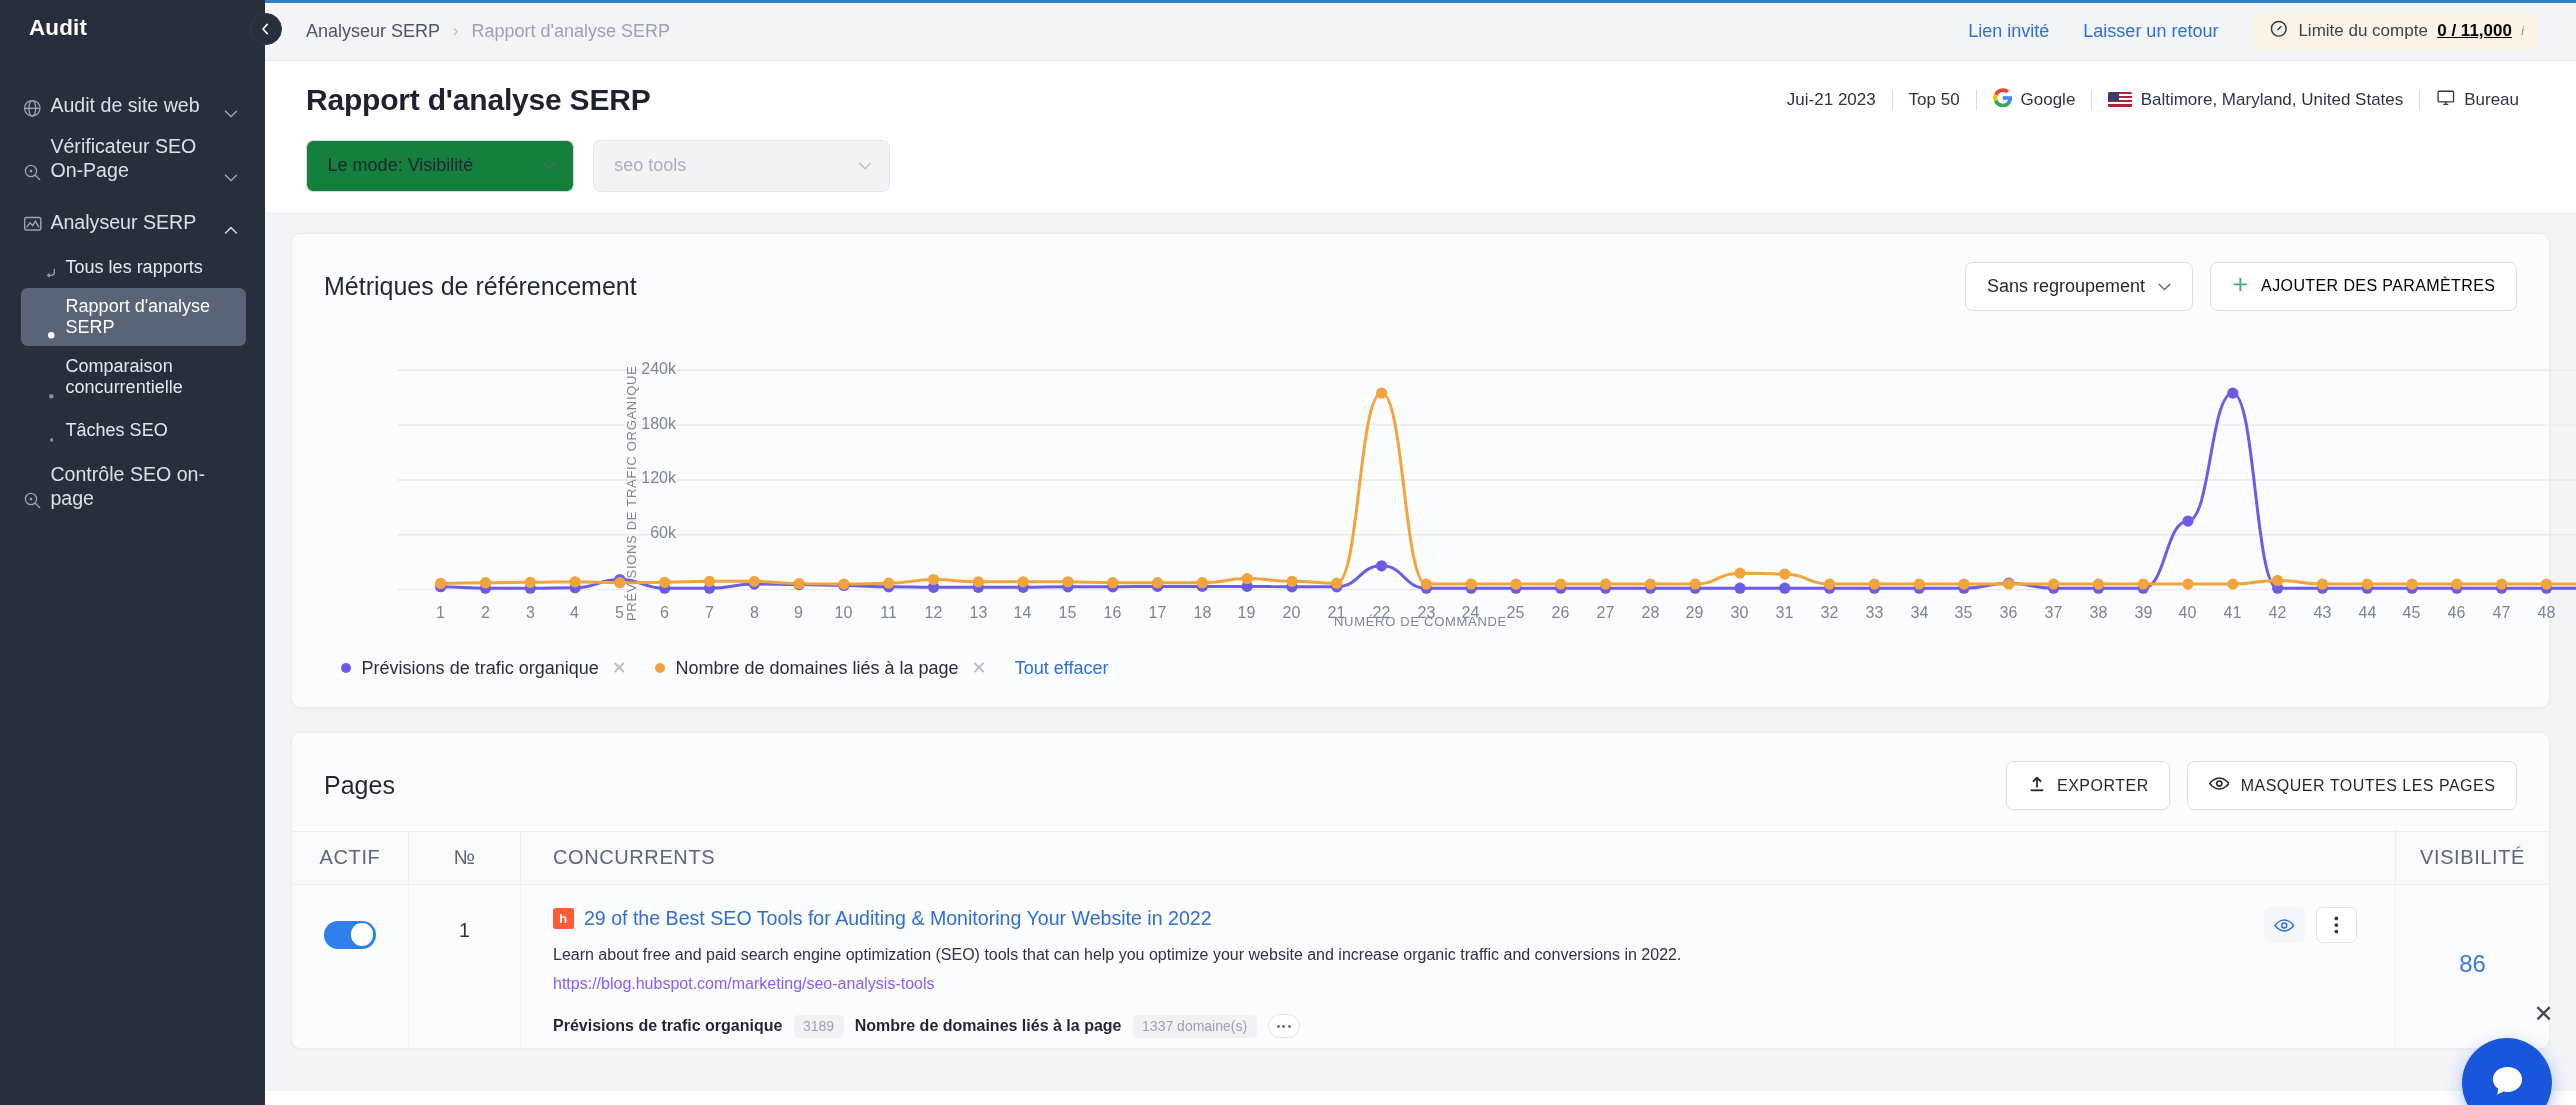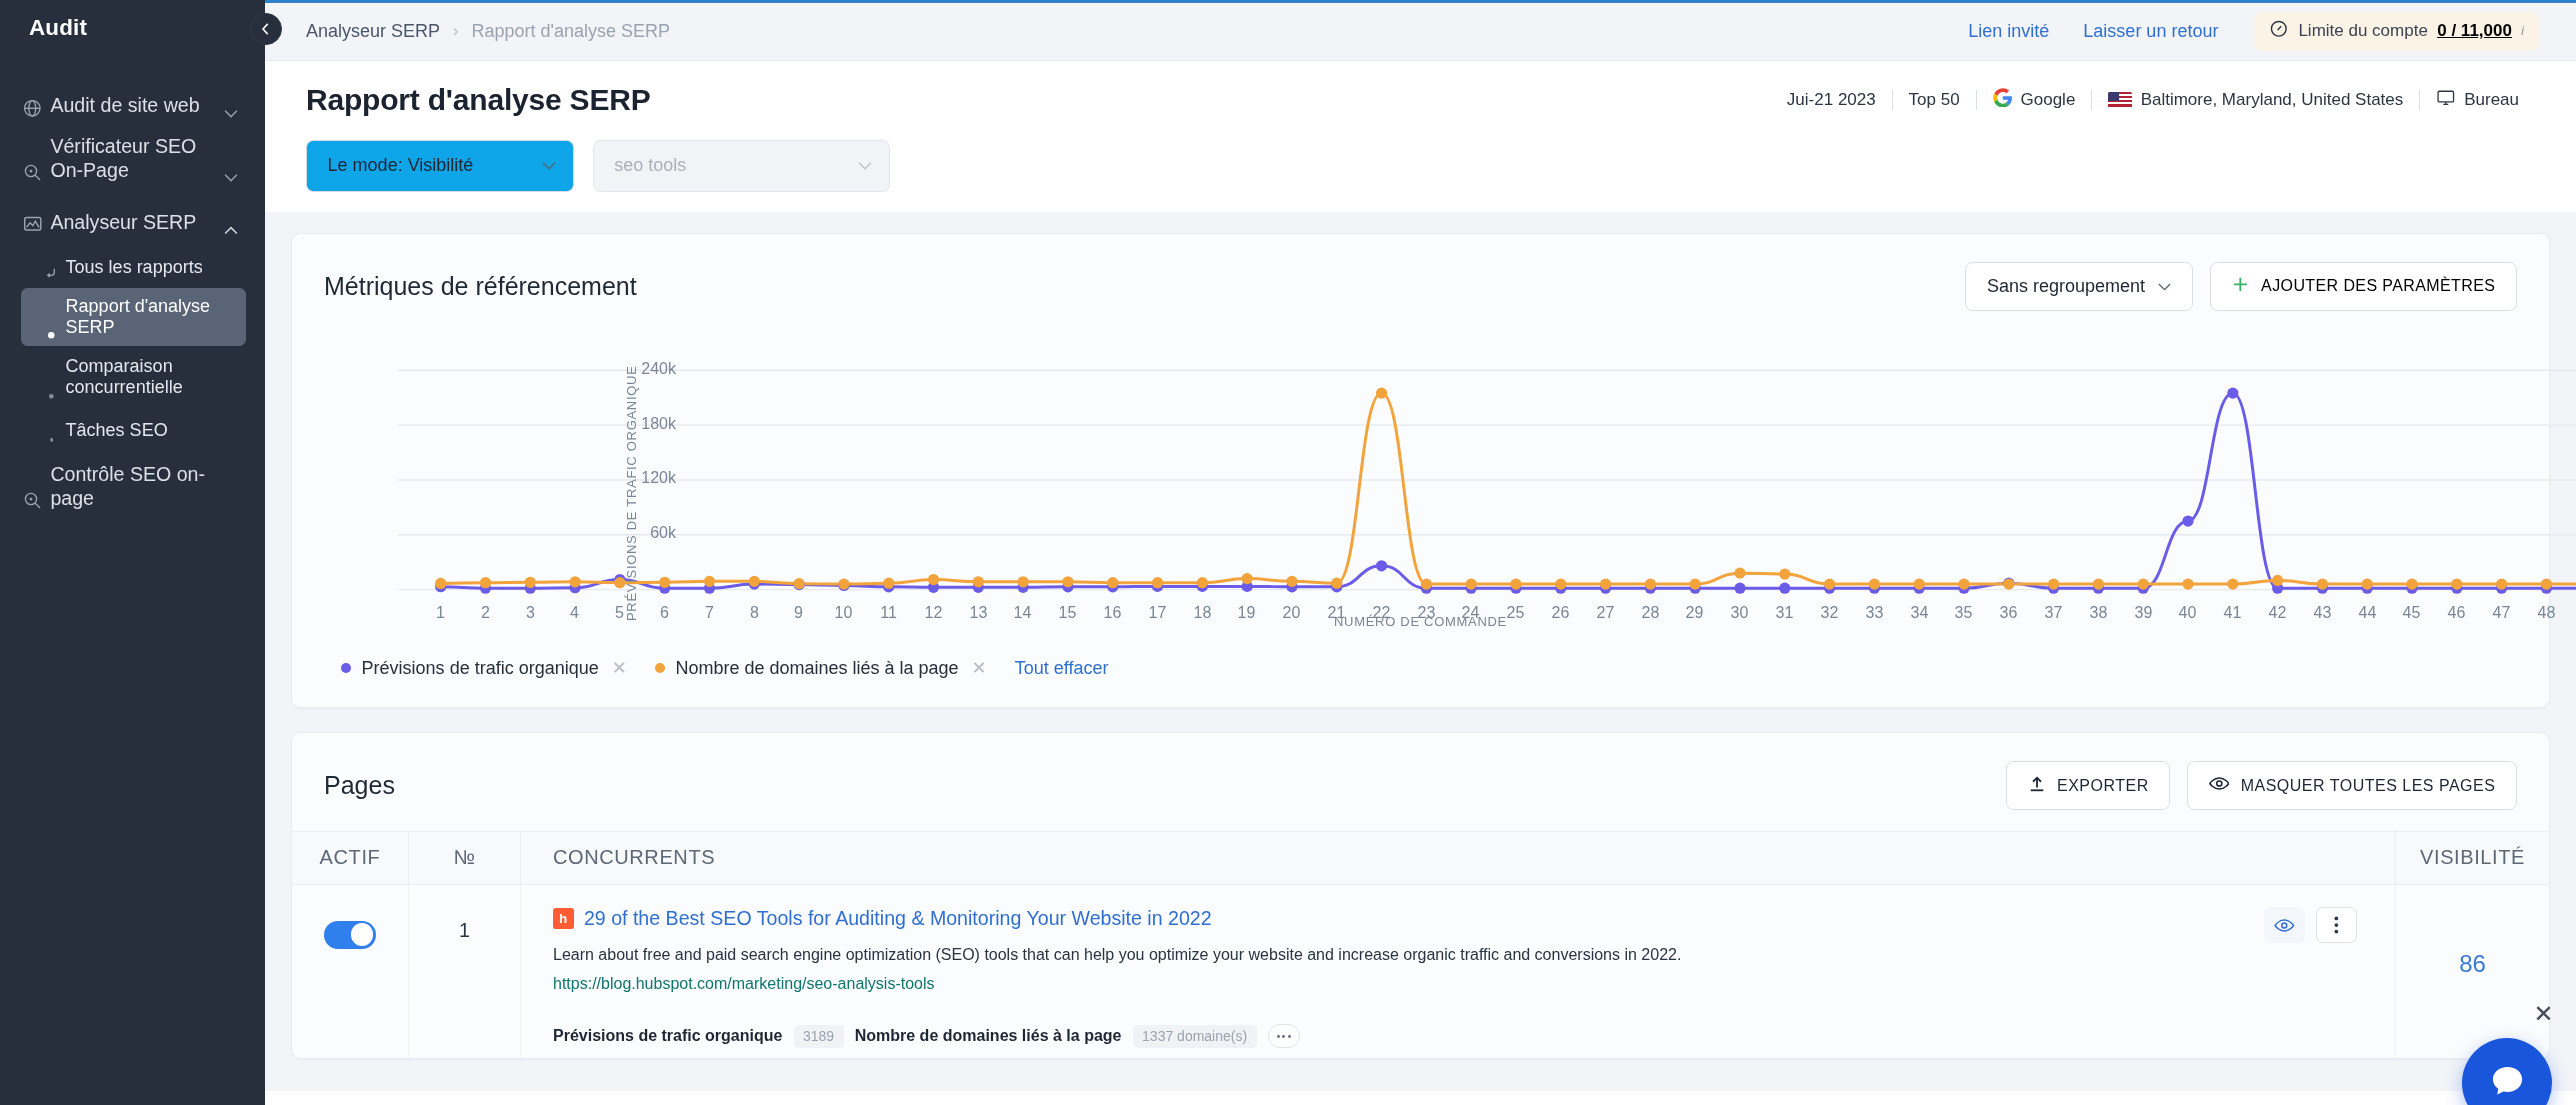--- a/index.html
+++ b/index.html
@@ -80,21 +80,21 @@
   .meta-div { width: 0.9px; height: 20.6px; background: #d9dee6; }
   .flag {
     width: 24px; height: 16px; border-radius: 1.9px; overflow: hidden;
     background: linear-gradient(#b22234 0 13%, #fff 13% 26%, #b22234 26% 39%, #fff 39% 52%, #b22234 52% 65%, #fff 65% 78%, #b22234 78% 91%, #fff 91% 100%);
     position: relative; flex: none;
   }
   .flag::before { content:""; position:absolute; left:0; top:0; width:10.3px; height:8.4px; background:#3c3b6e; }
 
   .filter-row { padding: 22.4px 41px 20.6px 41px; display: flex; gap: 18.7px; }
   .select-box {
-    height: 52px; border: 0.9px solid #d7dce4; border-radius: 7.5px; background: #0ea5e9;
+    height: 52px; border: 0.9px solid #d7dce4; border-radius: 7.5px; background: #15803d;
     display: flex; align-items: center; padding: 0 17px 0 20.6px; cursor: pointer;
     font-size: 18px; color: #1e2634; min-width: 268px;
   }
   .select-box .lbl { flex: 1; }
   .select-box.disabled { background: #f2f3f6; border-color: #e2e6ec; color: #a9b0bb; min-width: 297px; }
   .caret-sm { color: #5a6472; font-size: 14px; }
   .select-box.disabled .caret-sm { color: #bcc2cc; }
 
   .content {
     background: #f2f4f8; padding: 20.6px 26px 0 26px; height: calc(1106px - 2.8px - 58px - 71px - 95px);
@@ -154,21 +154,21 @@
   .cell-act { width: 131px; padding-top: 22.4px; display: flex; gap: 11.2px; align-items: flex-start; }
   .cell-vis { width: 154px; border-left: 0.9px solid #f0f2f6; display: flex; justify-content: center; padding-top: 65px; font-size: 24px; color: #3b7ad6; }
   .toggle {
     width: 52px; height: 28px; border-radius: 14px; background: #2f80ed; position: relative; cursor: pointer;
   }
   .toggle::after { content:""; position:absolute; top:2.8px; right:2.8px; width:22.4px; height:22.4px; border-radius:50%; background:#fff; }
   .res-title { display: flex; align-items: center; gap: 10.3px; margin-bottom: 13px; }
   .favicon { width: 20.6px; height: 20.6px; border-radius: 2.8px; background: #ff5c35; display:flex; align-items:center; justify-content:center; color:#fff; font-size:13px; font-weight:bold; flex:none; }
   .res-link { font-size: 19.6px; color: #2f6fd0; cursor: pointer; }
   .res-desc { font-size: 16px; color: #2a3342; line-height: 1.5; margin-bottom: 8.4px; }
-  .res-url { font-size: 16px; color: #0f766e; margin-bottom: 31px; cursor: pointer; }
+  .res-url { font-size: 16px; color: #8b5cf6; margin-bottom: 21px; cursor: pointer; }
   .metric-strip { display: flex; align-items: center; gap: 11.2px; font-size: 16px; color: #1e2634; }
   .metric-strip b { font-weight: bold; }
   .chip { background: #f0f2f6; color: #9aa3b0; border-radius: 4.7px; padding: 3.7px 9.4px; font-size: 14px; }
   .dots-btn {
     width: 32px; height: 24px; border-radius: 12px; border: 0.9px solid #dfe3ea; background:#fff;
     display:flex; align-items:center; justify-content:center; gap:2.8px; cursor:pointer;
   }
   .dots-btn i { width: 2.8px; height: 2.8px; border-radius: 50%; background: #6b7484; display:block; }
   .icon-btn {
     width: 41px; height: 36px; border-radius: 6.5px; display: flex; align-items: center; justify-content: center;

